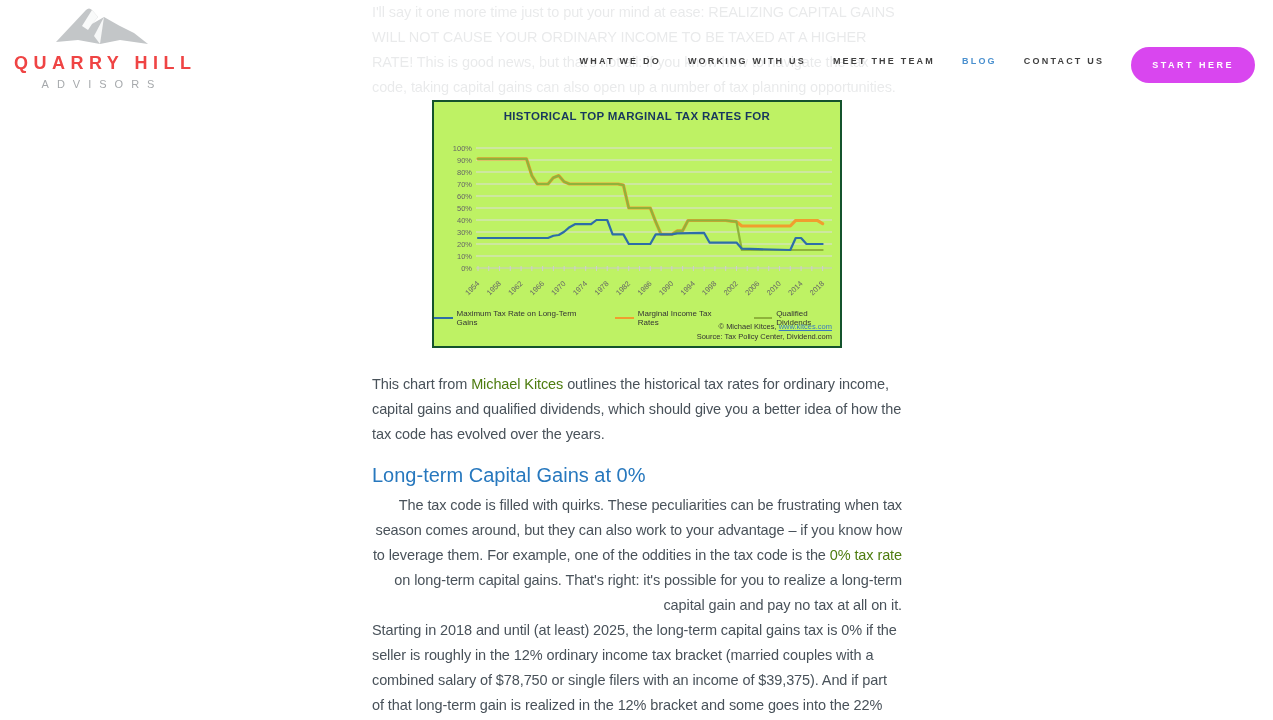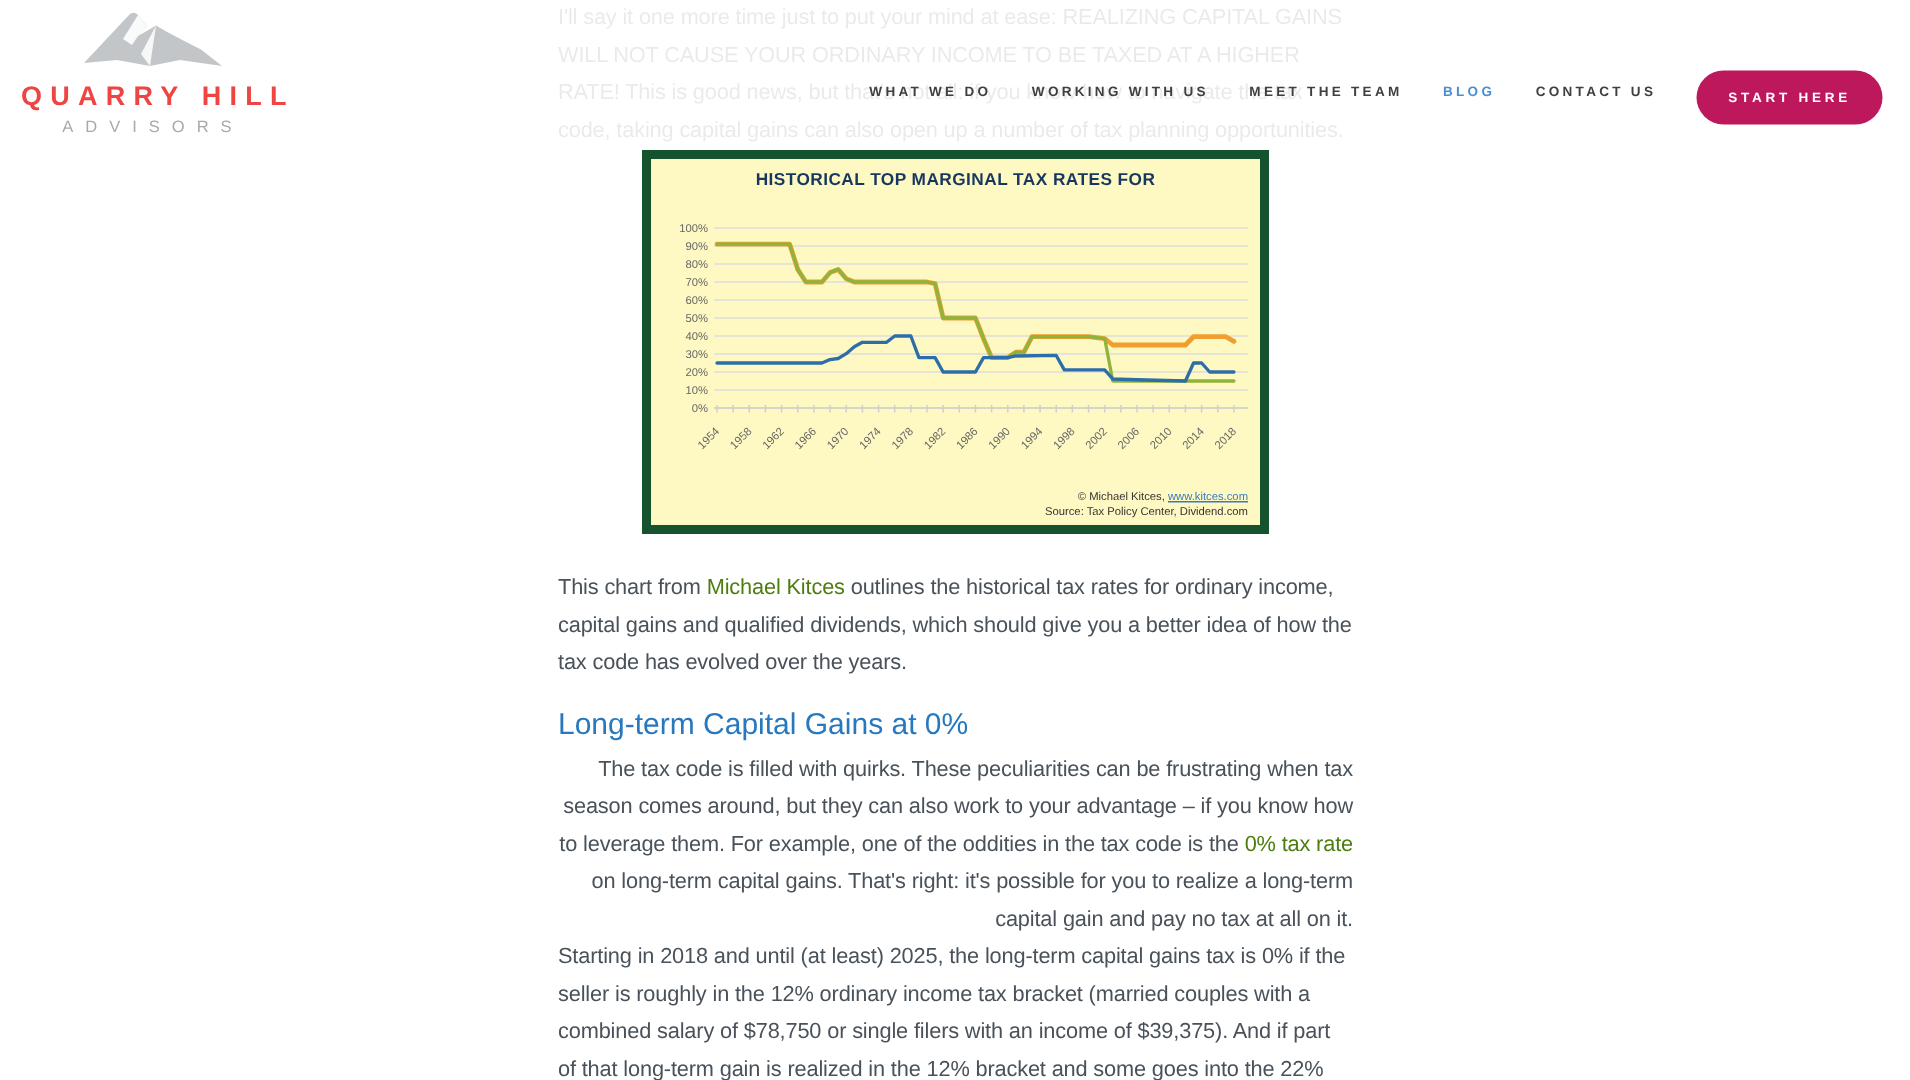--- a/index.html
+++ b/index.html
@@ -10,38 +10,38 @@
   .content{position:absolute;left:372px;top:0;width:530px;}
   .content p{font-size:14.5px;line-height:25px;color:#49525a;letter-spacing:-0.1px;margin:0;}
   .intro{margin:-10px 0 14px 0;}
   a.inline-link{color:#4d7c0f;text-decoration:none;cursor:pointer;}
   .section-heading{font-size:20px;font-weight:500;color:#2778be;margin:17px 0 6px 0;letter-spacing:0;}
   .caption{margin:0 0 0 0;}
   .p2{margin:0 0 18px 0;text-align:right;}
   .p3{margin:0;}
 
   
-  .chart-box{position:relative;width:406px;height:244px;border:6px solid #14532d;margin:0 auto 24px auto;background:#fef9c3;}
+  .chart-box{position:relative;width:406px;height:244px;border:2px solid #14532d;margin:0 auto 24px auto;background:#bef264;}
   .chart-title{position:absolute;top:7px;left:0;width:100%;text-align:center;color:#17375e;font-weight:bold;font-size:11.5px;line-height:14px;letter-spacing:0.3px;}
   .chart-svg{position:absolute;top:38px;left:4px;}
   .legend-row{position:absolute;top:207px;left:0;width:100%;display:flex;justify-content:center;gap:26px;}
   .legend-item{display:flex;align-items:center;gap:4px;font-size:8px;color:#333;}
   .swatch{display:inline-block;width:20px;height:2.5px;}
   .chart-source{position:absolute;right:8px;bottom:5px;text-align:right;font-size:7.5px;line-height:9.5px;color:#333;}
   .chart-source a{color:#3a7abf;text-decoration:underline;}
 
   
   .site-header{position:absolute;top:0;left:0;width:100%;height:96px;background:rgba(255,255,255,0.88);}
   .logo{position:absolute;left:14px;top:2px;width:176px;text-align:center;cursor:pointer;}
   .logo-name{font-size:18px;font-weight:bold;letter-spacing:5.5px;color:#ef4444;margin-top:1px;white-space:nowrap;}
   .logo-sub{font-size:11px;letter-spacing:8px;color:#a6a9ac;margin-top:4px;}
   .nav{position:absolute;right:18px;top:12px;height:96px;display:flex;align-items:center;gap:27px;}
   .nav-item{font-size:9px;font-weight:bold;letter-spacing:2.2px;color:#3f3f3f;cursor:pointer;white-space:nowrap;}
   .nav-item.active{color:#4a90cf;}
-  .cta-btn{background:#be185d;color:#fff;font-size:9px;font-weight:bold;letter-spacing:2.5px;border:none;border-radius:22px;padding:13px 21px;cursor:pointer;white-space:nowrap;margin-top:-18px;}
+  .cta-btn{background:#d946ef;color:#fff;font-size:9px;font-weight:bold;letter-spacing:2.5px;border:none;border-radius:22px;padding:13px 21px;cursor:pointer;white-space:nowrap;margin-top:-18px;}
   .nav{align-items:flex-start;padding-top:44px;box-sizing:border-box;}
   .cta-btn{margin-top:-9px;}
 </style>
 </head>
 <body>
 
 <div class="page">
 
   <div class="content">
 
@@ -123,20 +123,34 @@
           <text transform="translate(278.9230769230769,144) rotate(-45)" text-anchor="end" font-size="7.5" fill="#666" font-family="Liberation Sans, sans-serif">1998</text>
           <text transform="translate(300.46153846153845,144) rotate(-45)" text-anchor="end" font-size="7.5" fill="#666" font-family="Liberation Sans, sans-serif">2002</text>
           <text transform="translate(322,144) rotate(-45)" text-anchor="end" font-size="7.5" fill="#666" font-family="Liberation Sans, sans-serif">2006</text>
           <text transform="translate(343.53846153846155,144) rotate(-45)" text-anchor="end" font-size="7.5" fill="#666" font-family="Liberation Sans, sans-serif">2010</text>
           <text transform="translate(365.0769230769231,144) rotate(-45)" text-anchor="end" font-size="7.5" fill="#666" font-family="Liberation Sans, sans-serif">2014</text>
           <text transform="translate(386.61538461538464,144) rotate(-45)" text-anchor="end" font-size="7.5" fill="#666" font-family="Liberation Sans, sans-serif">2018</text>
           <polyline points="40,18.799999999999997 88.46153846153847,18.799999999999997 93.84615384615385,35.599999999999994 99.23076923076923,44 110,44 115.38461538461539,37.64 120.76923076923077,35.599999999999994 126.15384615384616,41.84 131.53846153846155,44 180,44 185.3846153846154,45.080000000000005 190.76923076923077,68 212.30769230769232,68 217.6923076923077,81.8 223.0769230769231,94.39999999999999 233.84615384615387,94.39999999999999 239.23076923076925,90.8 244.61538461538464,90.8 250.00000000000003,80.47999999999999 287.69230769230774,80.47999999999999 293.0769230769231,81.08 298.46153846153845,81.67999999999999 303.84615384615387,86 352.3076923076923,86 357.69230769230774,80.47999999999999 379.2307692307693,80.47999999999999 384.61538461538464,83.6" fill="none" stroke="#f09e2e" stroke-width="3.2" stroke-linejoin="round" stroke-linecap="round"></polyline>
           <polyline points="40,18.799999999999997 88.46153846153847,18.799999999999997 93.84615384615385,35.599999999999994 99.23076923076923,44 110,44 115.38461538461539,37.64 120.76923076923077,35.599999999999994 126.15384615384616,41.84 131.53846153846155,44 180,44 185.3846153846154,45.080000000000005 190.76923076923077,68 212.30769230769232,68 217.6923076923077,81.8 223.0769230769231,94.39999999999999 233.84615384615387,94.39999999999999 239.23076923076925,90.8 244.61538461538464,90.8 250.00000000000003,80.47999999999999 287.69230769230774,80.47999999999999 293.0769230769231,81.08 298.46153846153845,81.67999999999999 303.84615384615387,110 384.61538461538464,110" fill="none" stroke="#8fb33b" stroke-width="2.2" stroke-linejoin="round" stroke-linecap="round"></polyline>
           <polyline points="40,98 110,98 115.38461538461539,95.71999999999998 120.76923076923077,95 126.15384615384616,91.75999999999999 131.53846153846155,87.2 136.92307692307693,84.2 153.0769230769231,84.2 158.46153846153845,80 169.23076923076923,80 174.6153846153846,94.39999999999999 185.3846153846154,94.39999999999999 190.76923076923077,104 212.30769230769232,104 217.6923076923077,94.39999999999999 233.84615384615387,94.39999999999999 239.23076923076925,93.32 266.1538461538462,92.96 271.53846153846155,102.55999999999999 298.46153846153845,102.55999999999999 303.84615384615387,108.68 320,109.16 352.3076923076923,110 357.69230769230774,98 363.0769230769231,98 368.4615384615385,104 384.61538461538464,104" fill="none" stroke="#2d6da8" stroke-width="2.2" stroke-linejoin="round" stroke-linecap="round"></polyline>
         </svg>
+      <div class="legend-row">
+        <span class="legend-item">
+          <span class="swatch" style="background: rgb(45, 109, 168);"></span>
+          <span>Maximum Tax Rate on Long-Term Gains</span>
+        </span>
+        <span class="legend-item">
+          <span class="swatch" style="background: rgb(240, 158, 46);"></span>
+          <span>Marginal Income Tax Rates</span>
+        </span>
+        <span class="legend-item">
+          <span class="swatch" style="background: rgb(143, 179, 59);"></span>
+          <span>Qualified  Dividends</span>
+        </span>
+      </div>
       <div class="chart-source">
         <div>
           <span>© Michael Kitces, </span><a>www.kitces.com</a>
         </div>
         <div>Source: Tax Policy Center, Dividend.com</div>
       </div>
     </div>
 
     <p class="caption">
       <span>This chart from </span><a class="inline-link">Michael Kitces</a><span> outlines the historical tax rates for ordinary income, capital gains and qualified dividends, which should give you a better idea of how the tax code has evolved over the years.</span>

